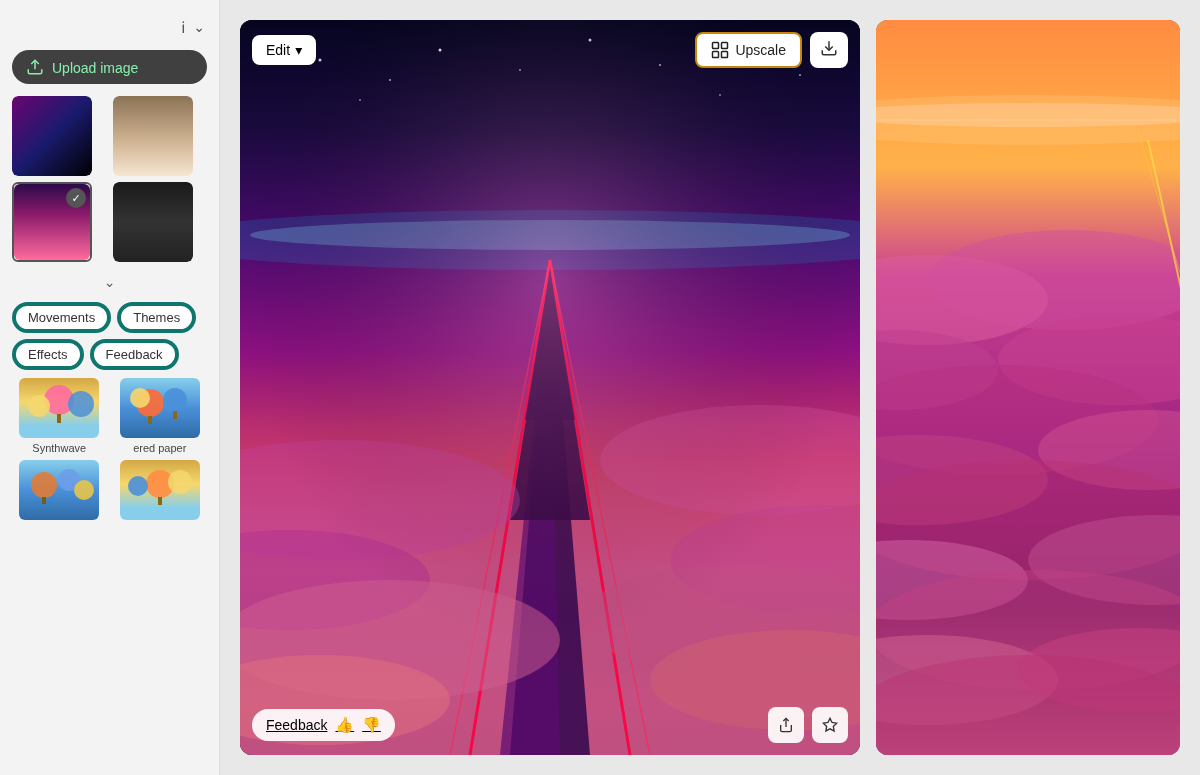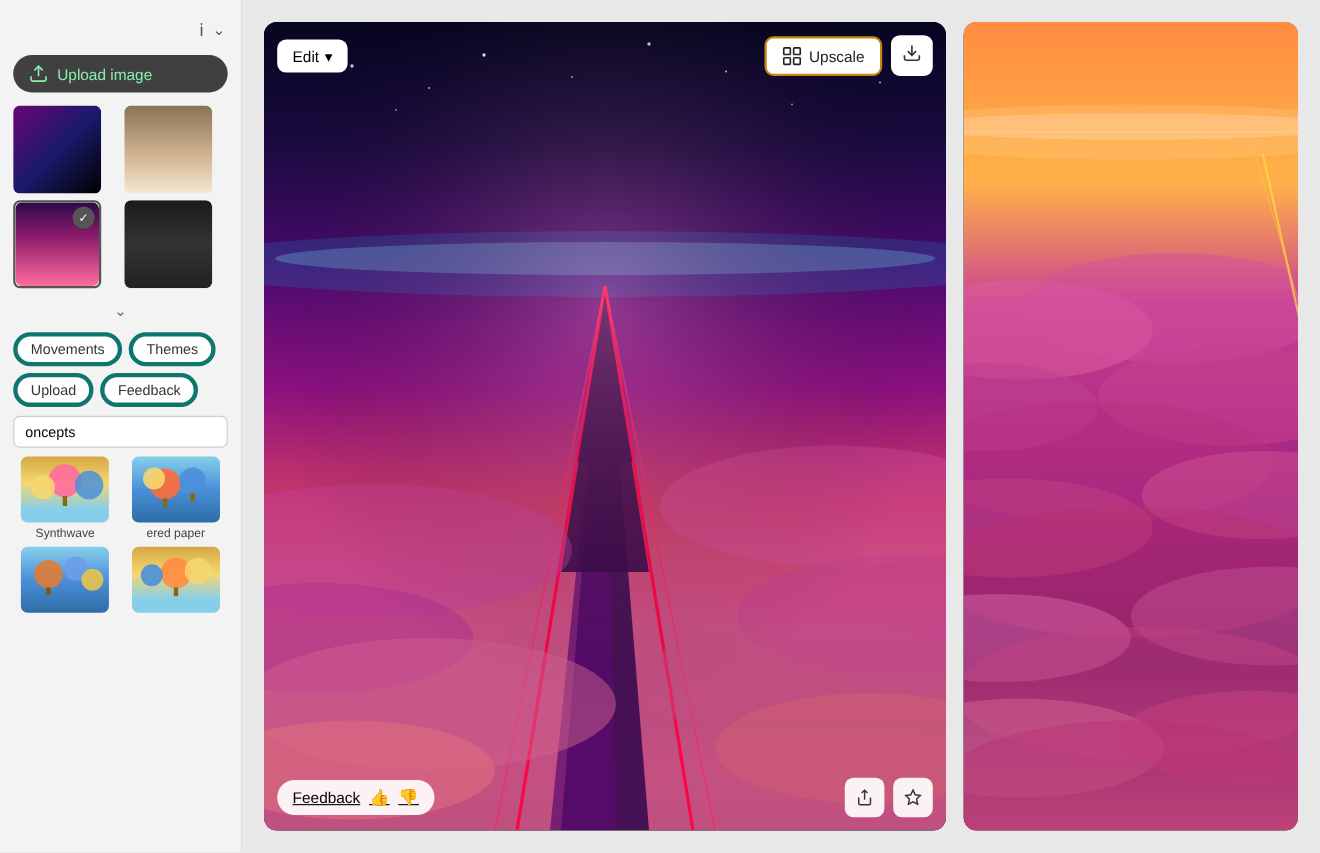--- a/index.html
+++ b/index.html
@@ -397,25 +397,24 @@
     </div>
   </div>
 
   <div class="divider-section">
     <span class="chevron-icon">⌄</span>
   </div>
 
   <div class="filter-tags">
     <span class="filter-tag">Movements</span>
     <span class="filter-tag">Themes</span>
-    <span class="filter-tag">Upload</span>
+    <span class="filter-tag">Effects</span>
     <span class="filter-tag">Feedback</span>
   </div>
 
-  <input type="text" class="search-bar" value="oncepts" style="">
 
   <div class="style-grid">
     <div class="style-item">
       <div class="style-thumb thumb-balloon2" style="border-radius:6px;">
         <svg width="80" height="60" viewBox="0 0 80 60">
           <circle cx="40" cy="22" r="15" fill="#ff6b9d" opacity="0.9"></circle>
           <circle cx="20" cy="28" r="11" fill="#f5d76e" opacity="0.9"></circle>
           <circle cx="62" cy="26" r="13" fill="#4a90d9" opacity="0.85"></circle>
           <rect x="38" y="36" width="4" height="9" fill="#8b6914"></rect>
         </svg>

